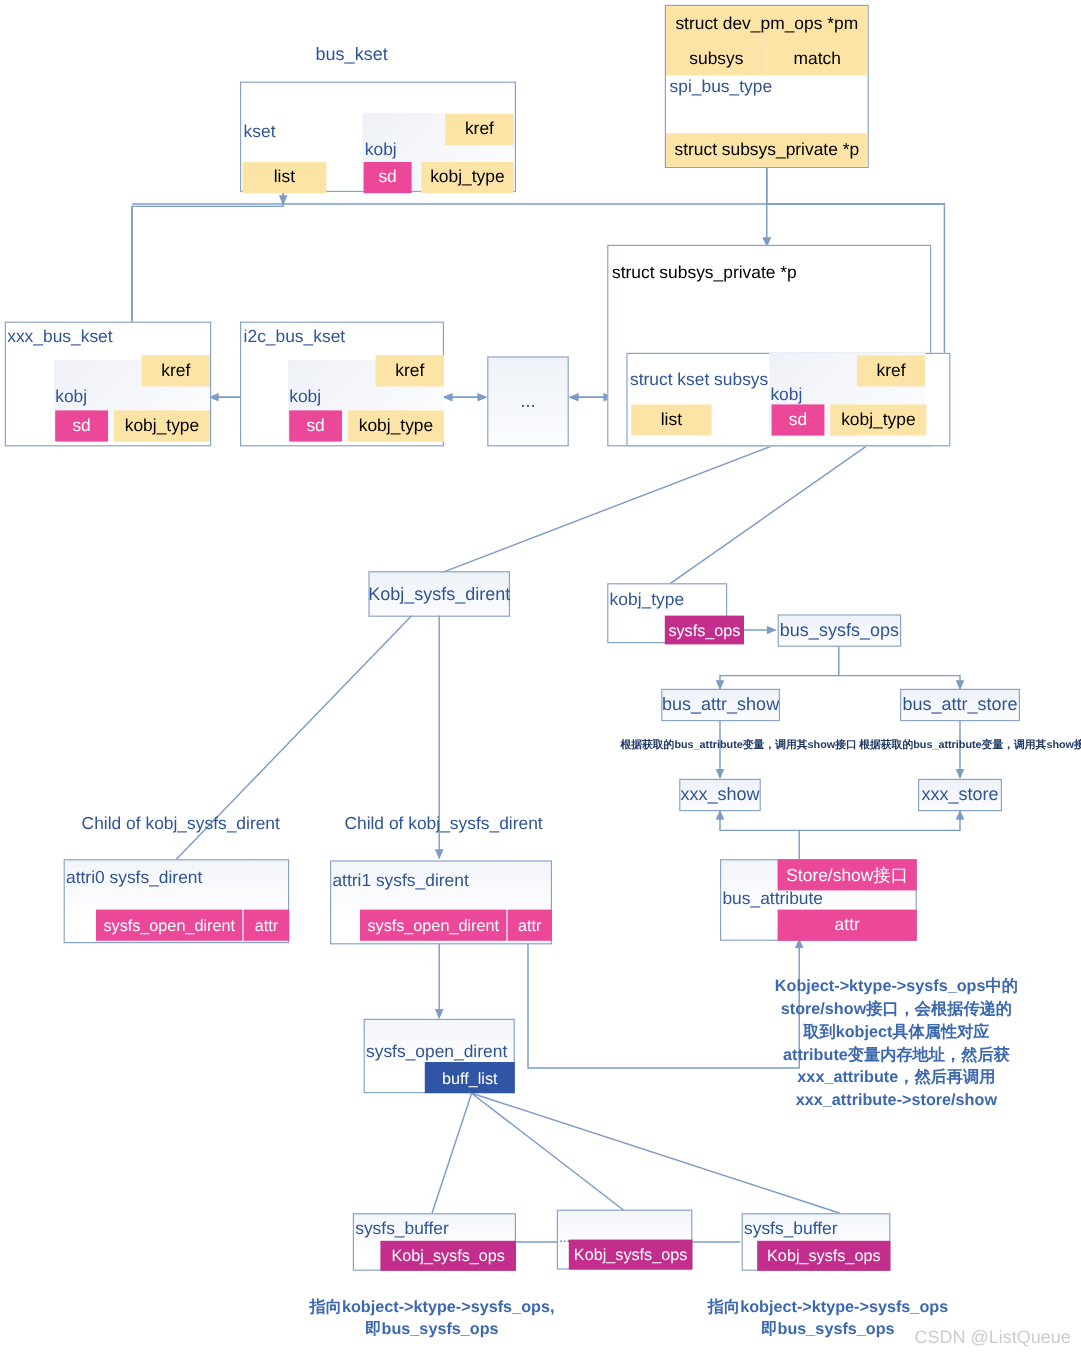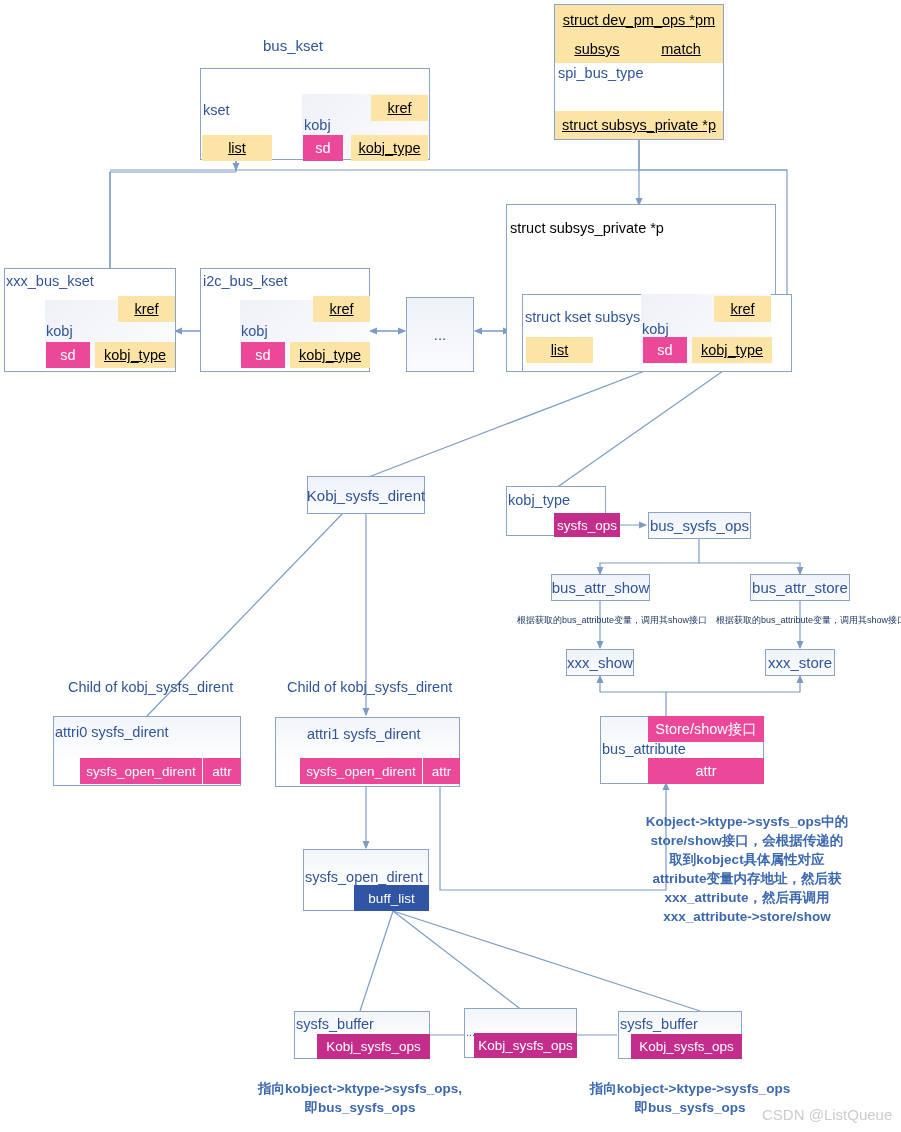--- a/index.html
+++ b/index.html
@@ -9,30 +9,30 @@
   svg.lines{position:absolute;left:0;top:0;width:901px;height:1132px;pointer-events:none;}
   .box{position:absolute;box-sizing:border-box;}
   
   .frame{border:1px solid #8aa4c8;background:#ffffff;}
   .frameg{border:1px solid #8aa4c8;
           background:linear-gradient(180deg,#f2f5fa 0%,#ffffff 70%);}
   .lbl{position:absolute;color:#2f5597;font-size:14.5px;white-space:nowrap;}
   .lbl-blk{position:absolute;color:#000000;font-size:14.5px;white-space:nowrap;}
   .cell{position:absolute;box-sizing:border-box;display:flex;align-items:center;
         justify-content:center;font-size:14.5px;white-space:nowrap;}
-  .tan{background:#fce4a6;color:#000;text-decoration:underline;}
+  .tan{background:#fce4a6;color:#000;}
   .rust{background:#ec4899;color:#ffffff;}
   .magenta{background:#c32d8b;color:#ffffff;}
   .blue{background:#2f55a4;color:#ffffff;}
   .kobjpane{position:absolute;box-sizing:border-box;
             background:linear-gradient(135deg,#eef1f7 0%,#fdfdfe 100%);}
   .title{position:absolute;color:#2f5597;font-size:15px;white-space:nowrap;}
   .note{position:absolute;color:#2f5597;font-size:14.5px;white-space:nowrap;}
   .cn-small{position:absolute;color:#1f3864;font-size:9px;white-space:nowrap;
-            font-weight:normal;letter-spacing:0px;}
+            font-weight:bold;letter-spacing:0px;}
   .cn-blk{position:absolute;color:#3c68b0;font-size:13.5px;text-align:center;
           line-height:19px;font-weight:bold;}
   .watermark{position:absolute;color:#c9ccd1;font-size:15px;white-space:nowrap;}
   .nodebox{position:absolute;box-sizing:border-box;border:1px solid #8aa4c8;
            background:linear-gradient(180deg,#eef2f8 0%,#fbfcfe 100%);
            display:flex;align-items:center;justify-content:center;
            color:#2f5597;font-size:15px;white-space:nowrap;}
 </style>
 </head>
 <body>
@@ -176,21 +176,21 @@
 
   <div class="note" style="left:68px;top:679px;">Child of kobj_sysfs_dirent</div>
   <div class="note" style="left:287px;top:679px;">Child of kobj_sysfs_dirent</div>
 
   <div class="box frameg" style="left:53px;top:716px;width:188px;height:70px;"></div>
   <div class="lbl" style="left:55px;top:724px;">attri0 sysfs_dirent</div>
   <div class="cell rust" style="left:80px;top:758px;width:122px;height:26px;font-size:13.5px;">sysfs_open_dirent</div>
   <div class="cell rust" style="left:203px;top:758px;width:38px;height:26px;font-size:13.5px;">attr</div>
 
   <div class="box frameg" style="left:275px;top:717px;width:185px;height:70px;"></div>
-  <div class="lbl" style="left:277px;top:726px;padding-left:30px;">attri1 sysfs_dirent</div>
+  <div class="lbl" style="left:277px;top:726px;">attri1 sysfs_dirent</div>
   <div class="cell rust" style="left:300px;top:758px;width:122px;height:26px;font-size:13.5px;">sysfs_open_dirent</div>
   <div class="cell rust" style="left:423px;top:758px;width:37px;height:26px;font-size:13.5px;">attr</div>
 
   <div class="cn-blk" style="left:632px;top:812px;width:230px;">
     <div>Kobject-&gt;ktype-&gt;sysfs_ops中的</div>
     <div>store/show接口，会根据传递的</div>
     <div>取到kobject具体属性对应</div>
     <div>attribute变量内存地址，然后获</div>
     <div>xxx_attribute，然后再调用</div>
     <div>xxx_attribute-&gt;store/show</div>

